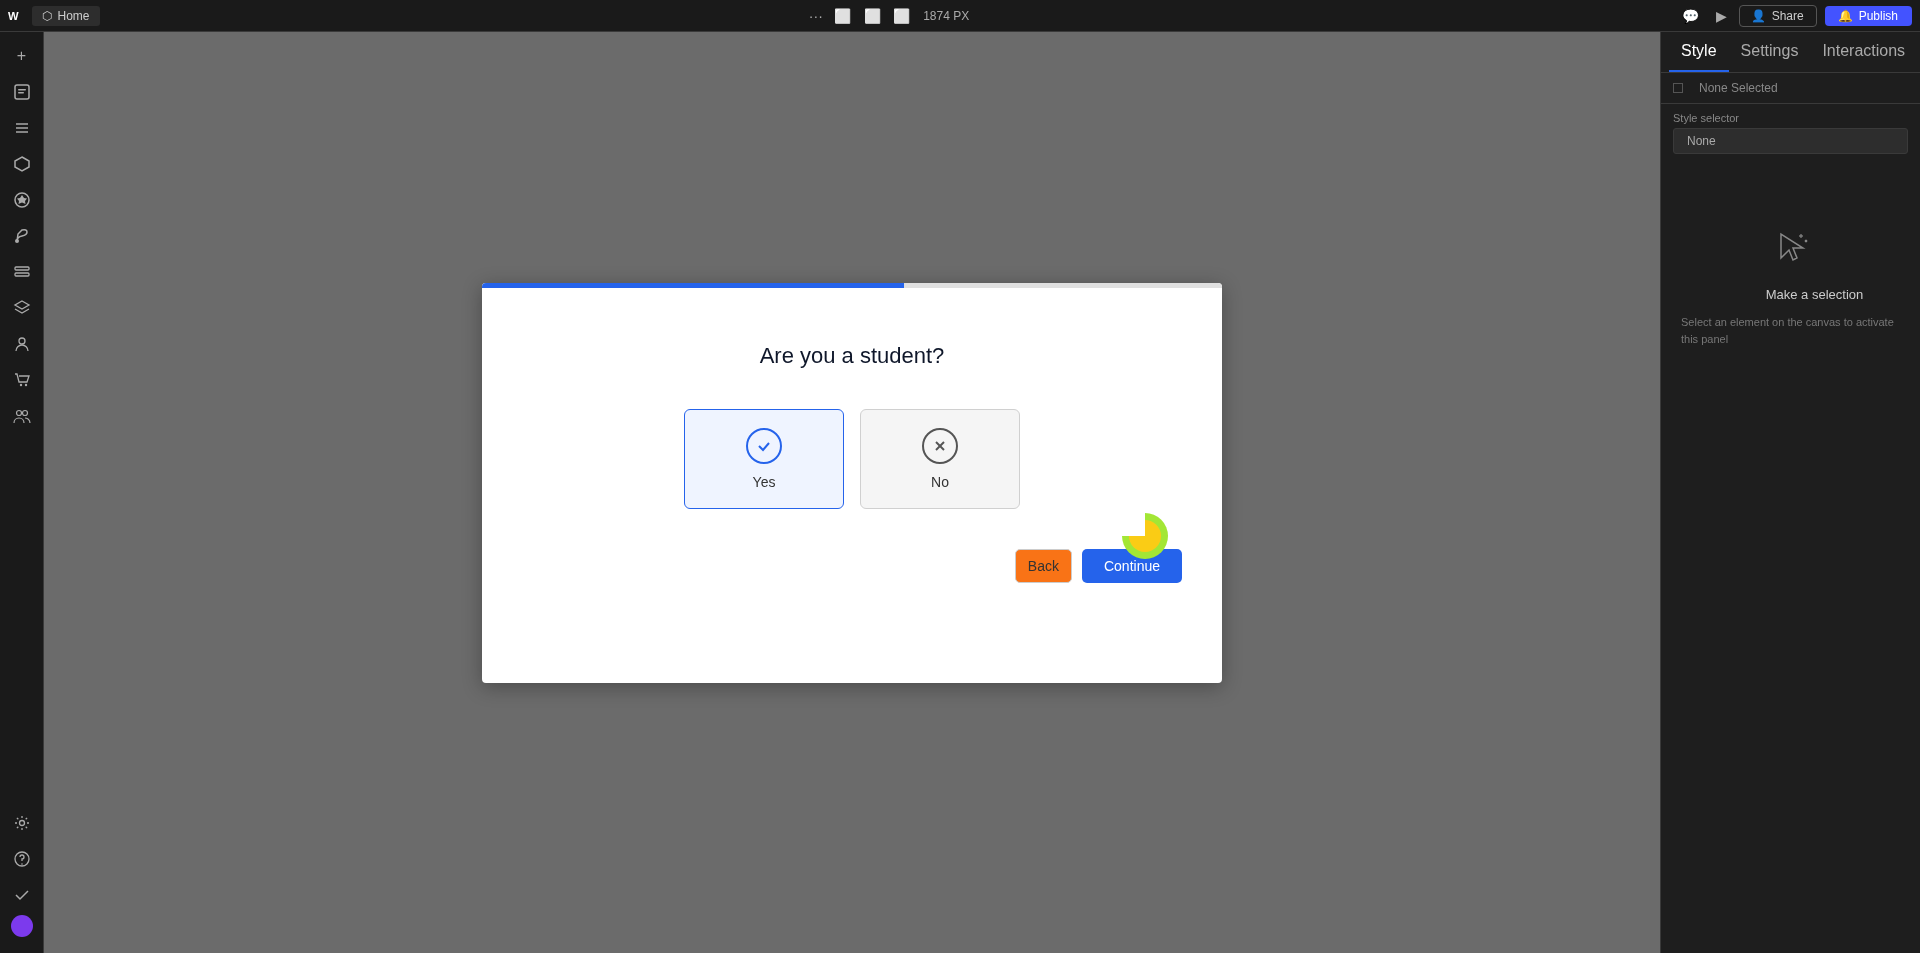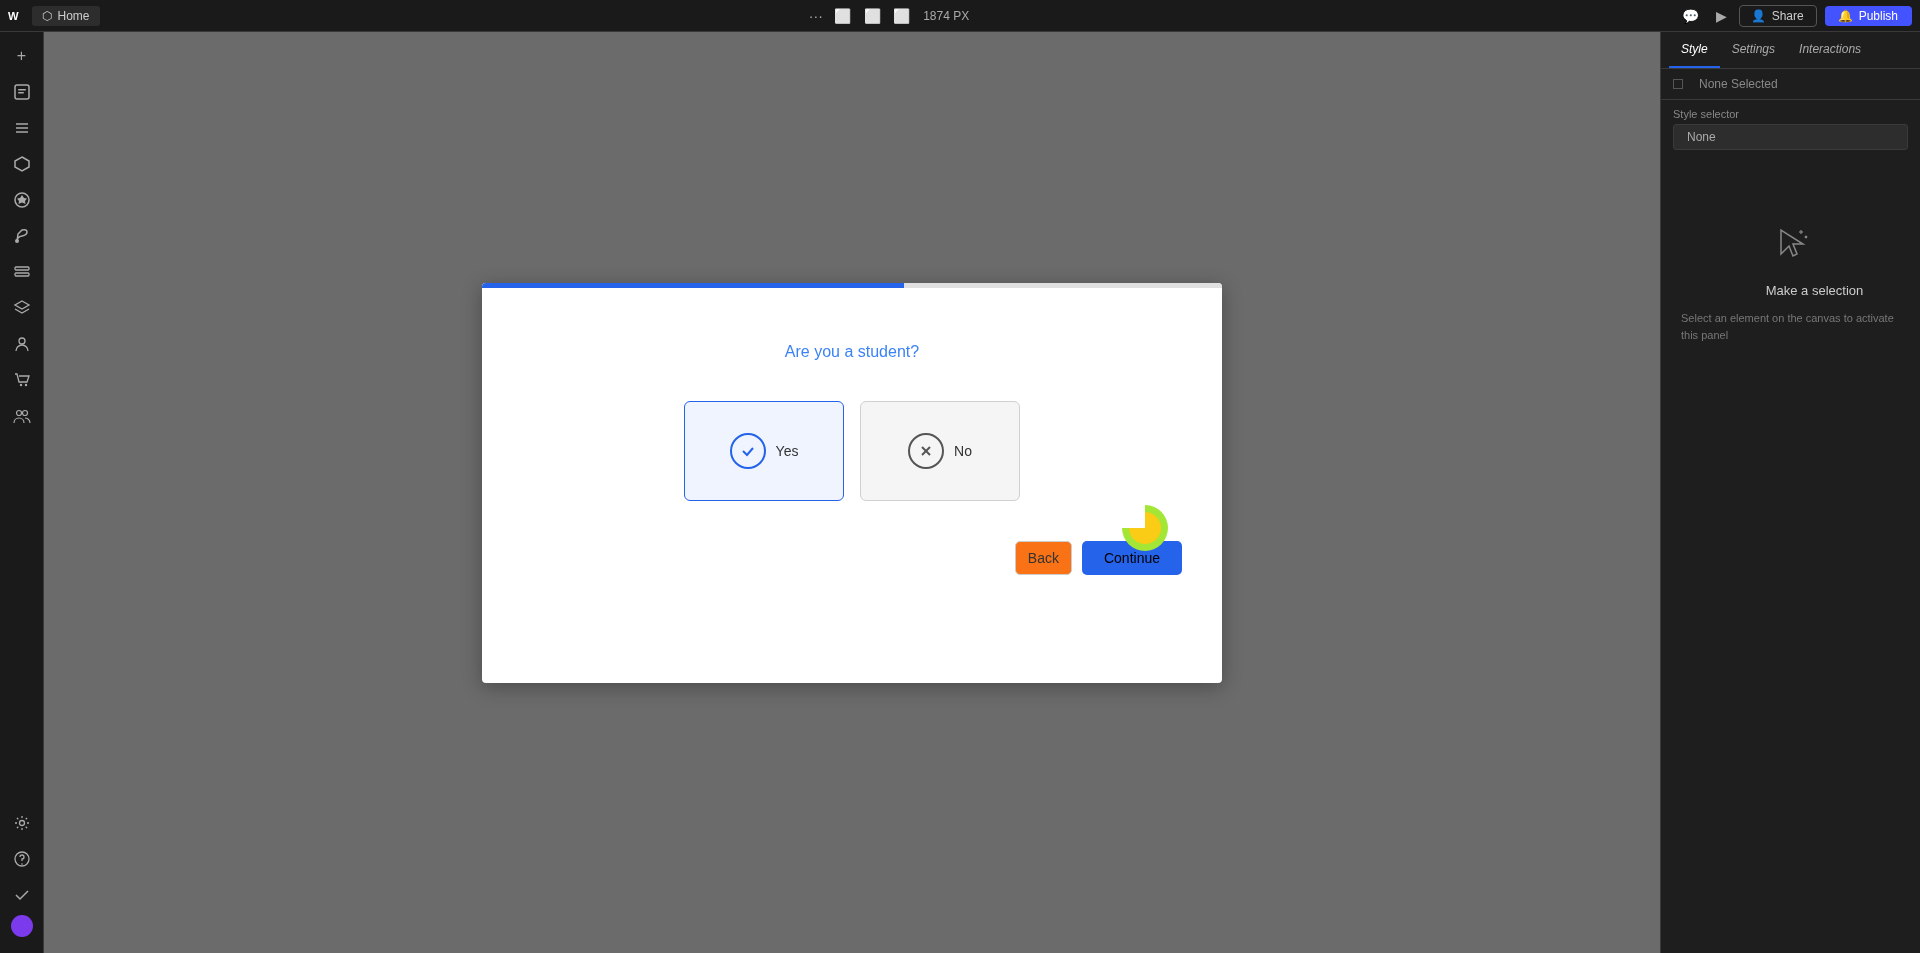--- a/index.html
+++ b/index.html
@@ -126,39 +126,39 @@
       background: #e0e0e0;
       border-radius: 4px 4px 0 0;
       overflow: hidden;
     }
     .progress-bar-fill {
       height: 100%;
       background: #2563eb;
       width: 57%;
     }
     .form-question {
-      font-size: 16px;
+      font-size: 22px;
       font-weight: 500;
-      color: #3b82f6;
+      color: #0f172a;
       margin-bottom: 40px;
       text-align: center;
     }
     .choices-row {
       display: flex;
       gap: 16px;
       margin-bottom: 40px;
     }
     .choice-card {
       width: 160px;
       height: 100px;
       border: 1.5px solid #d0d0d0;
       border-radius: 6px;
       background: #f5f5f5;
       display: flex;
-      flex-direction: row;
+      flex-direction: column;
       align-items: center;
       justify-content: center;
       gap: 10px;
       cursor: pointer;
       font-size: 14px;
       color: #333;
     }
     .choice-card.selected {
       border-color: #2563eb;
       background: #eff4ff;
@@ -191,21 +191,21 @@
       border: 1px solid #ccc;
       color: #333;
       padding: 8px 12px;
       border-radius: 5px;
       font-size: 14px;
       cursor: pointer;
     }
     .continue-btn {
       background: #2563eb;
       border: none;
-      color: #000000;
+      color: #ffffff;
       padding: 8px 22px;
       border-radius: 5px;
       font-size: 14px;
       cursor: pointer;
       position: relative;
     }
 
     
     .cursor-overlay {
       position: absolute;
@@ -241,25 +241,24 @@
       border-left: 1px solid #3a3a3a;
       flex-shrink: 0;
     }
     .panel-tabs {
       display: flex;
       border-bottom: 1px solid #3a3a3a;
       padding: 0 8px;
     }
     .panel-tab {
       padding: 10px 12px;
-      font-size: 12px;
+      font-size: 16px;
       color: #aaa;
       cursor: pointer;
       border-bottom: 2px solid transparent;
-      font-style: italic;
     }
     .panel-tab.active {
       color: #fff;
       border-bottom-color: #2563eb;
     }
     .panel-none-selected {
       display: flex;
       align-items: center;
       gap: 16px;
       padding: 8px 12px;

